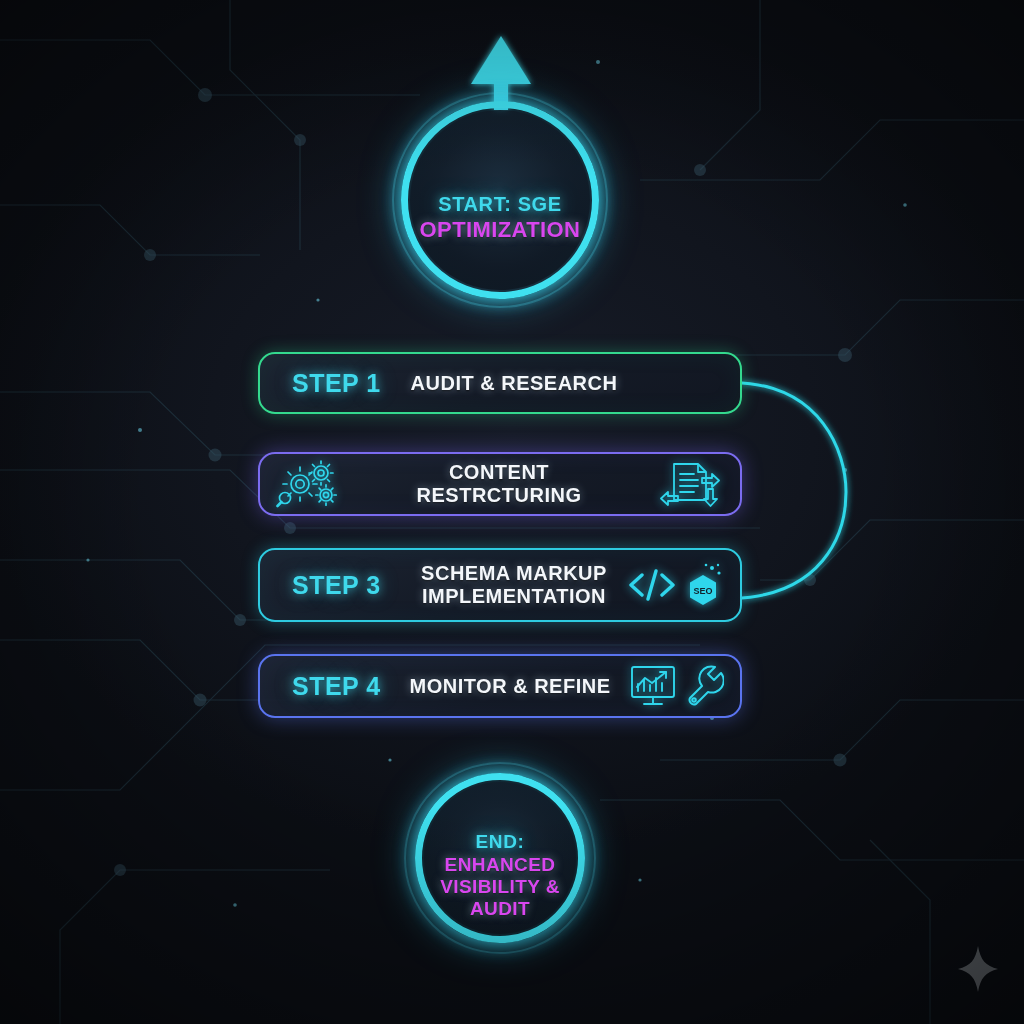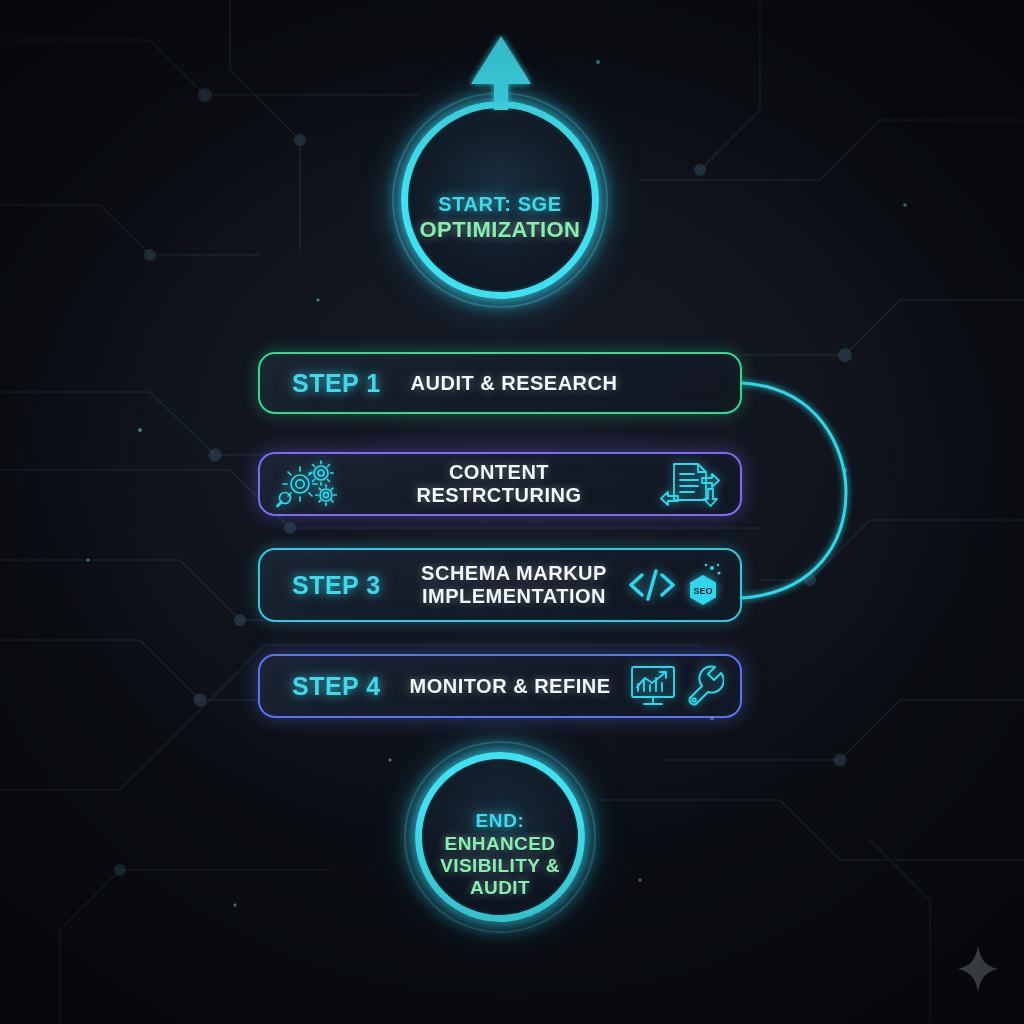--- a/index.html
+++ b/index.html
@@ -52,31 +52,31 @@
   .circle-core {
     position:absolute; border-radius:50%;
     background:radial-gradient(circle at 50% 42%, rgba(32,58,78,.65) 0%, rgba(16,26,38,.82) 62%, rgba(11,16,24,.9) 100%);
   }
   .circle-text { position:relative; z-index:3; line-height:1.18; padding:0 0;margin-top:36px; }
   .t-accent {
     display:block; color:#3fd9ec; font-weight:bold; letter-spacing:.6px;
     text-shadow:0 0 10px rgba(63,217,236,.75), 0 0 22px rgba(63,217,236,.4);
   }
   .t-white {
-    display:block; color:#86efac; font-weight:bold; letter-spacing:.4px;
+    display:block; color:#d946ef; font-weight:bold; letter-spacing:.4px;
     text-shadow:0 0 8px rgba(190,225,245,.55), 0 1px 2px rgba(0,0,0,.8);
   }
 
   #start-node { left:392px; top:92px; width:216px; height:216px; }
   #start-node .ring-inner { inset:9px; }
   #start-node .circle-core { inset:18px; }
   #start-node .t-accent { font-size:20px; }
   #start-node .t-white  { font-size:22px; }
 
-  #end-node { left:404px; top:741px; width:192px; height:192px; }
+  #end-node { left:404px; top:762px; width:192px; height:192px; }
   #end-node .ring-outer { border-color:rgba(80,215,235,.26); }
   #end-node .ring-inner { inset:11px; border-width:7px; }
   #end-node .circle-core { inset:20px; }
   #end-node .t-accent { font-size:19px; }
   #end-node .t-white  { font-size:19px; }
 
   
   .step-box {
     position:absolute; left:258px; width:484px;
     border-radius:17px;

